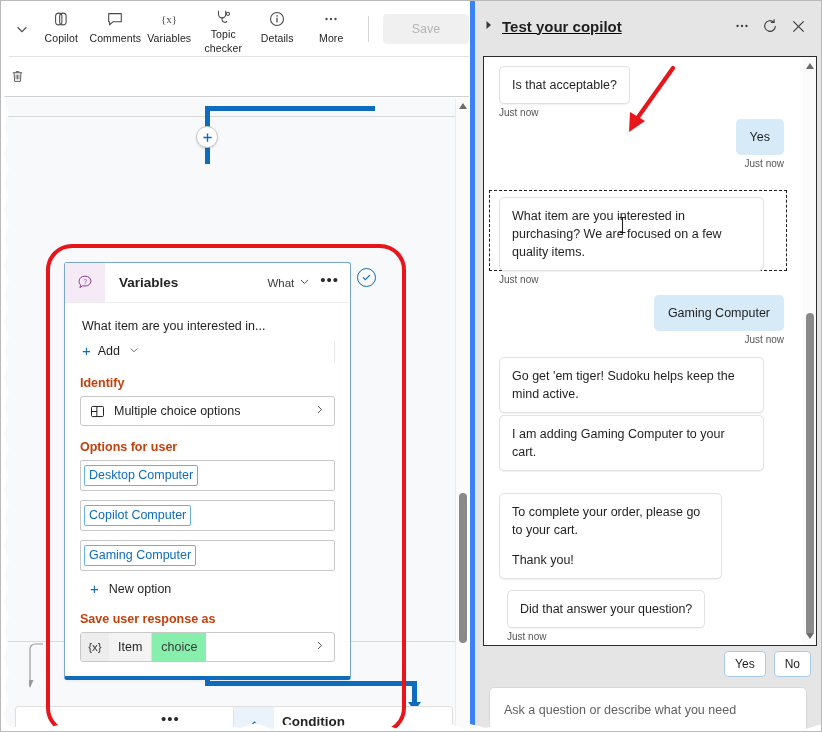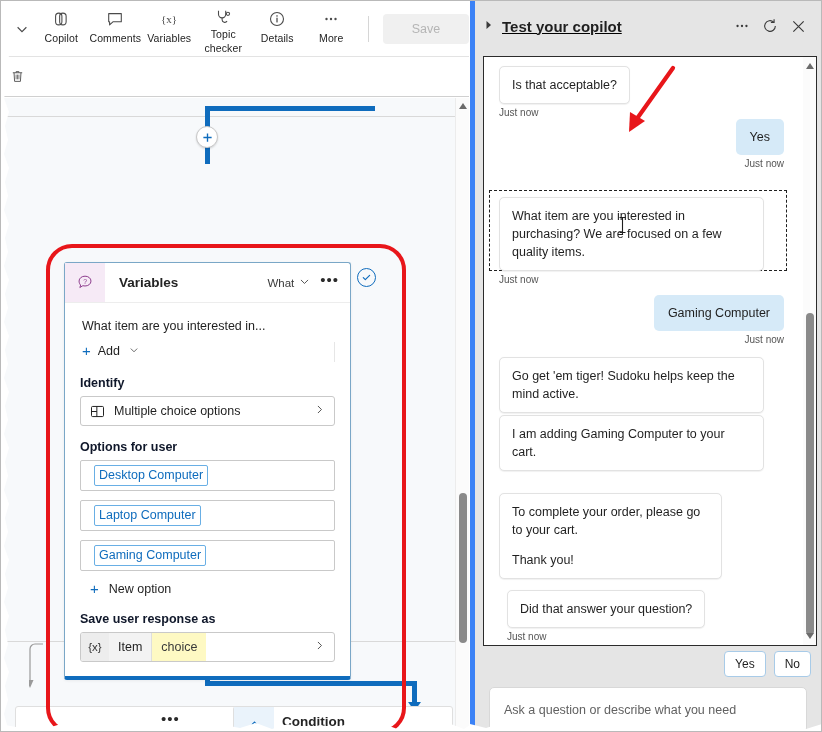--- a/index.html
+++ b/index.html
@@ -178,36 +178,36 @@
   .qn-add {
     display:flex; align-items:center; gap:7px;
     font-size: 12.5px; color: #1f1f1f;
     padding: 2px 2px 4px 2px; cursor: pointer;
     border-right: 1px solid #e6e6e6;
     width: 100%;
   }
   .qn-add .plus-g { color:#0f6cbd; font-size: 15px; line-height: 12px; }
   .qn-add .chev-g { color:#444; font-size: 10px; margin-left:2px; }
   .qn-label {
-    font-size: 12.5px; font-weight: bold; color: #0f172a;
+    font-size: 12.5px; font-weight: bold; color: #c2410c;
     margin-top: 14px; margin-bottom: 6px;
   }
   .qn-select {
     height: 30px; border: 1px solid #c9c9c9; border-radius: 3px;
     background:#fff;
     display:flex; align-items:center; padding: 0 9px;
     font-size: 12.5px; color: #1f1f1f; cursor: pointer;
   }
   .qn-select .sel-icon { margin-right: 9px; display:flex; color:#1f1f1f; }
   .qn-select .sel-text { flex:1; }
   .qn-select .sel-chev { color:#3a3a3a; font-size: 12px; }
   .option-row {
     height: 31px; border: 1px solid #c9c9c9; border-radius: 2px;
     background: #fff; margin-bottom: 9px;
-    display:flex; align-items:center; padding-left: 13px;
+    display:flex; align-items:center; padding-left: 3px;
   }
   .option-chip {
     border: 1px solid #69afe5;
     border-radius: 2px;
     color: #0f6cbd;
     font-size: 12.5px;
     padding: 2px 4px 3px 4px;
     background: #fff;
     cursor: pointer;
   }
@@ -227,21 +227,21 @@
     width: 28px; height: 28px; background:#ededed;
     display:flex; align-items:center; justify-content:center;
     font-size: 11.5px; color:#333;
   }
   .var-name {
     background:#f3f3f3; height:28px; display:flex; align-items:center;
     padding: 0 9px; font-size: 12.5px; color:#1f1f1f;
     border-right: 1px solid #dedede;
   }
   .var-val {
-    background:#fef9c3; height:28px; display:flex; align-items:center;
+    background:#86efac; height:28px; display:flex; align-items:center;
     padding: 0 9px; font-size: 12.5px; color:#3a3a3a;
   }
   .var-spacer { flex:1; }
   .var-chev { color:#3a3a3a; font-size: 12px; padding-right: 9px; }
 
   .check-badge {
     position: absolute; left: 356px; top: 170px;
     width: 19px; height: 19px; border-radius: 50%;
     border: 1.5px solid #0f6cbd;
     color: #0f6cbd;
@@ -572,21 +572,21 @@
                 </svg>
             </span>
           </div>
 
           <div class="qn-label">Options for user</div>
 
           <div class="option-row">
             <span class="option-chip">Desktop Computer</span>
           </div>
           <div class="option-row">
-            <span class="option-chip">Laptop Computer</span>
+            <span class="option-chip">Copilot Computer</span>
           </div>
           <div class="option-row">
             <span class="option-chip">Gaming Computer</span>
           </div>
 
           <div class="new-option">
             <span class="plus-g">+</span>
             <span>New option</span>
           </div>
 

